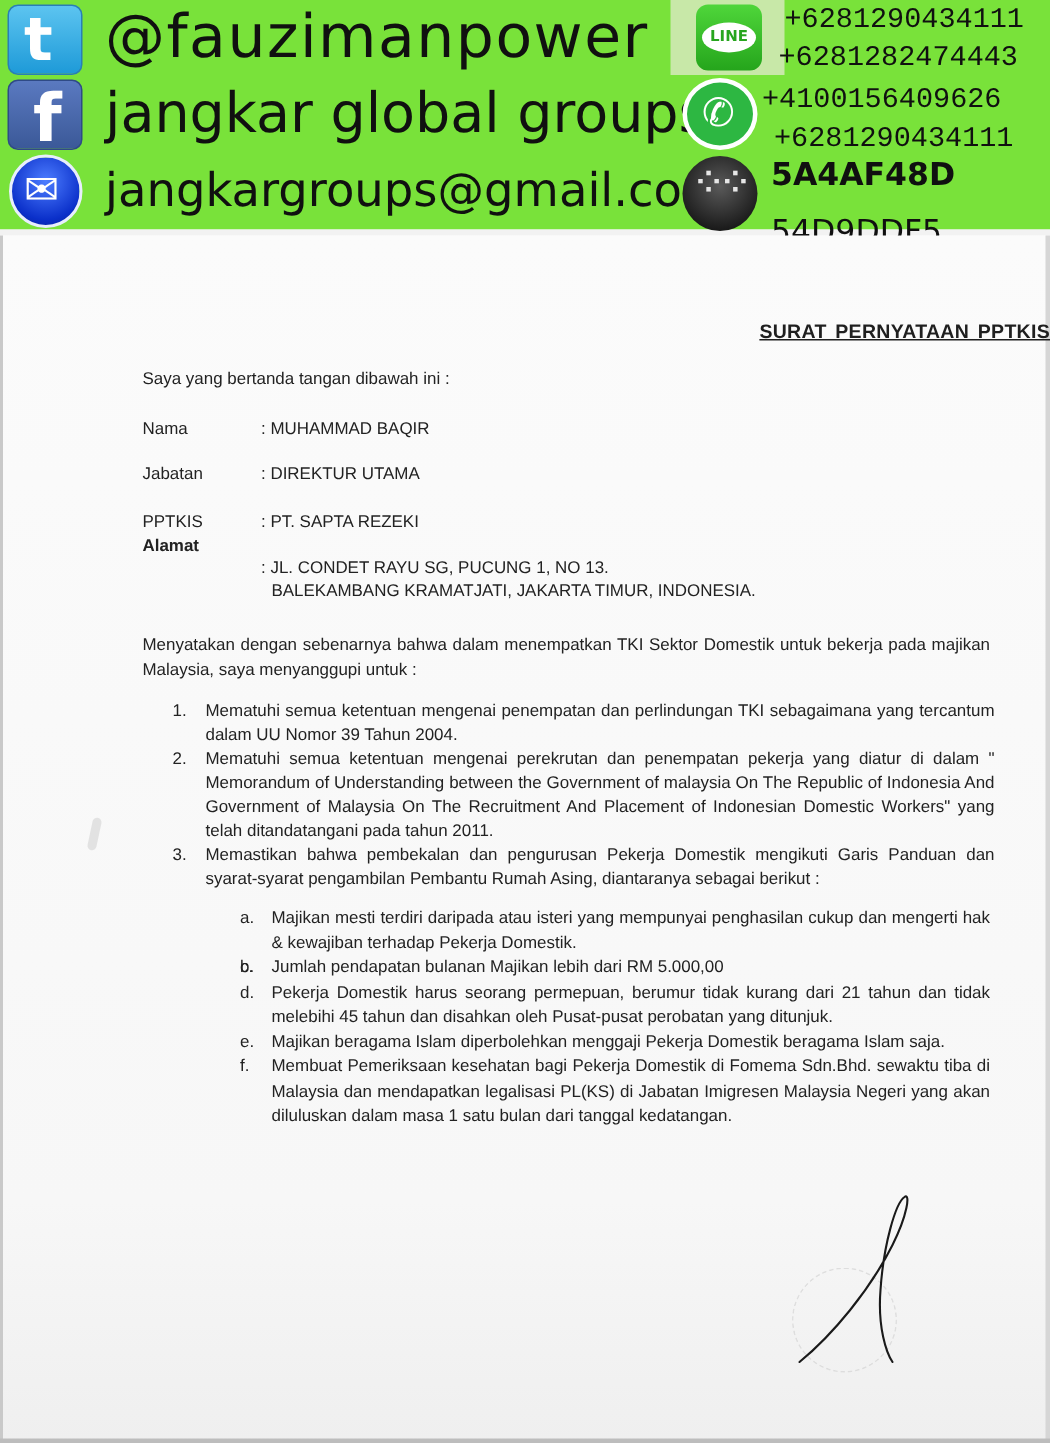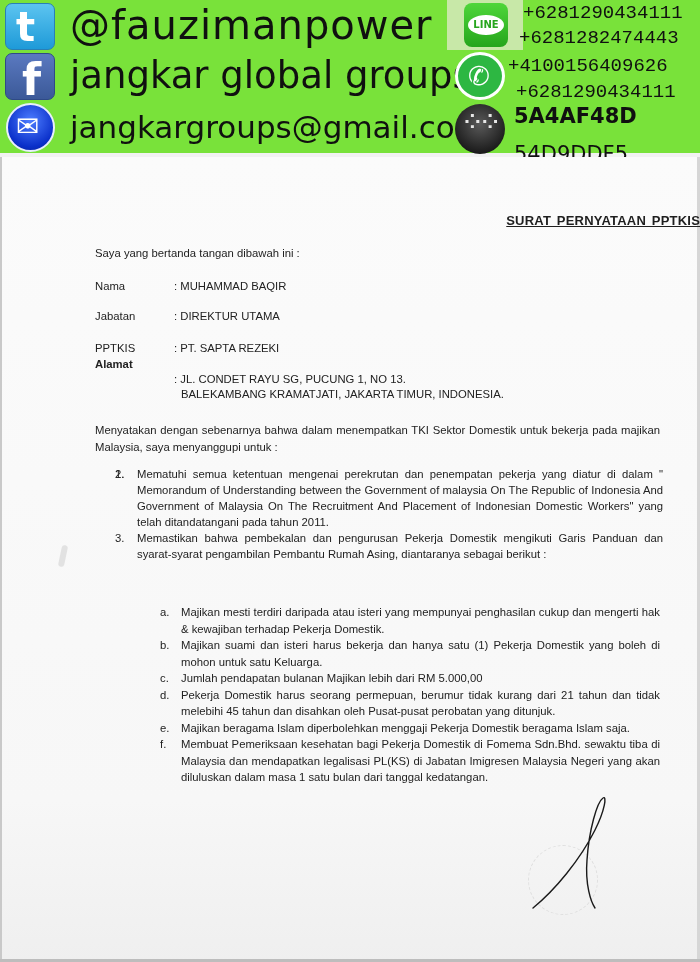--- a/index.html
+++ b/index.html
@@ -141,39 +141,39 @@
 
 <div class="txt f-label" style="top:358px;font-weight:bold;">Alamat</div>
 <div class="txt f-value" style="top:373px;">: JL. CONDET RAYU SG, PUCUNG 1, NO 13.</div>
 <div class="txt" style="left:181px; top:388px;">BALEKAMBANG KRAMATJATI, JAKARTA TIMUR, INDONESIA.</div>
 
 <div class="para" style="top:422px;">Menyatakan dengan sebenarnya bahwa dalam menempatkan TKI Sektor Domestik untuk bekerja pada majikan Malaysia, saya menyanggupi untuk :</div>
 
 <div class="num-list" style="top:466px;">
   <div class="num-item">
     <span class="mk">1.</span>
+    <span>Mematuhi semua ketentuan mengenai penempatan dan perlindungan TKI sebagaimana yang tercantum dalam UU Nomor 39 Tahun 2004.</span>
   </div>
   <div class="num-item">
     <span class="mk">2.</span>
     <span>Mematuhi semua ketentuan mengenai perekrutan dan penempatan pekerja yang diatur di dalam " Memorandum of Understanding between the Government of malaysia On The Republic of Indonesia And Government of Malaysia On The Recruitment And Placement of Indonesian Domestic Workers" yang telah ditandatangani pada tahun 2011.</span>
   </div>
   <div class="num-item">
     <span class="mk">3.</span>
     <span>Memastikan bahwa pembekalan dan pengurusan Pekerja Domestik mengikuti Garis Panduan dan syarat-syarat pengambilan Pembantu Rumah Asing, diantaranya sebagai berikut :</span>
   </div>
 </div>
 
 <div class="alpha-list" style="top:604px;">
   <div class="alpha-item">
     <span class="mk">a.</span>
     <span>Majikan mesti terdiri daripada atau isteri yang mempunyai penghasilan cukup dan mengerti hak &amp; kewajiban terhadap Pekerja Domestik.</span>
   </div>
   <div class="alpha-item">
     <span class="mk">b.</span>
-    <span>Majikan suami dan isteri harus bekerja dan hanya satu (1) Pekerja Domestik yang boleh di mohon untuk satu Keluarga.</span>
   </div>
   <div class="alpha-item">
     <span class="mk">c.</span>
     <span>Jumlah pendapatan bulanan Majikan lebih dari RM 5.000,00</span>
   </div>
   <div class="alpha-item">
     <span class="mk">d.</span>
     <span>Pekerja Domestik harus seorang permepuan, berumur tidak kurang dari 21 tahun dan tidak melebihi 45 tahun dan disahkan oleh Pusat-pusat perobatan yang ditunjuk.</span>
   </div>
   <div class="alpha-item">

